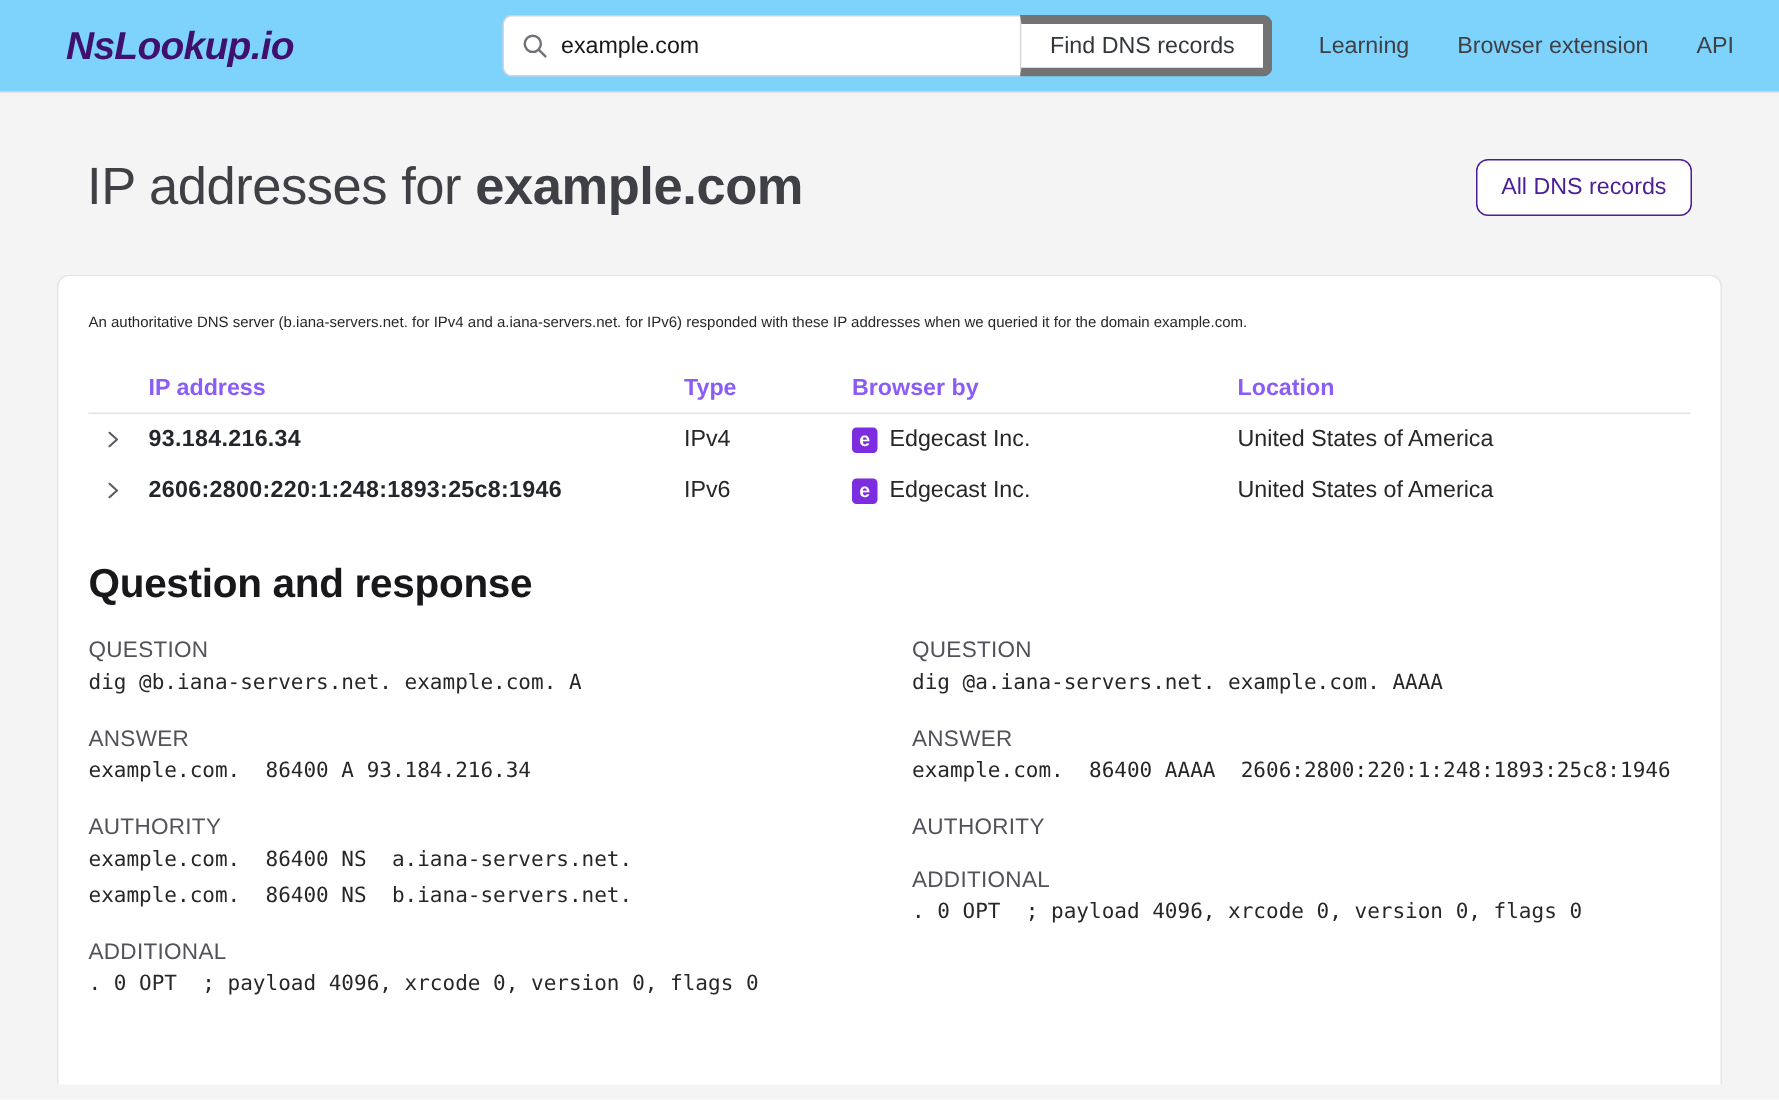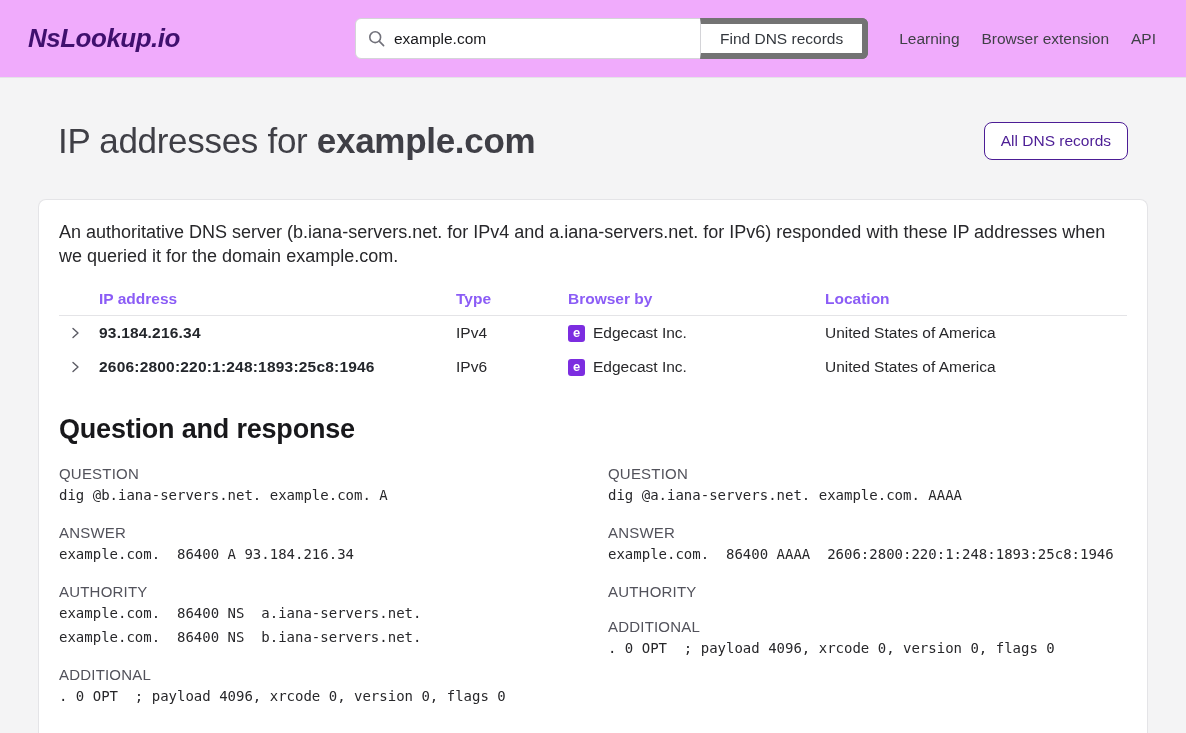--- a/index.html
+++ b/index.html
@@ -5,26 +5,26 @@
   * { margin: 0; padding: 0; box-sizing: border-box; }
   html, body { width: 1186px; height: 733px; overflow: hidden; }
   body {
     font-family: "Liberation Sans", "DejaVu Sans", sans-serif;
     background: #f4f4f5;
     color: #27272a;
   }
 
   
   .site-header {
-    height: 78px;
-    background: #f0abfc;
+    height: 62px;
+    background: #7dd3fc;
     border-bottom: 1px solid #e4e4e7;
     display: flex;
     align-items: center;
-    padding: 0 30px 0 28px;
+    padding: 0 30px 0 44px;
   }
   .logo {
     font-size: 26px;
     font-weight: bold;
     font-style: italic;
     letter-spacing: -0.5px;
     color: #40106e;
     cursor: pointer;
     white-space: nowrap;
   }
@@ -60,21 +60,21 @@
     margin-left: -1px;
     border-radius: 0 6px 6px 0;
     background: #fff;
     font-family: "Liberation Sans", "DejaVu Sans", sans-serif;
     font-size: 15.5px;
     color: #33373d;
     padding: 0 19px;
     cursor: pointer;
     white-space: nowrap;
   }
-  .main-nav { display: flex; gap: 22px; margin-left: 31px; align-items: center; }
+  .main-nav { display: flex; gap: 32px; margin-left: 31px; align-items: center; }
   .nav-link {
     font-size: 15.5px;
     color: #3f3f46;
     text-decoration: none;
     cursor: pointer;
     white-space: nowrap;
   }
 
   
   .page-wrap { padding: 0 38px; }
@@ -108,21 +108,21 @@
   .card {
     margin-top: 38px;
     background: #ffffff;
     border: 1px solid #e4e4e7;
     border-bottom: none;
     border-radius: 8px 8px 0 0;
     padding: 20px 20px 30px 20px;
     min-height: 540px;
   }
   .description {
-    font-size: 18px;
+    font-size: 10px;
     line-height: 24px;
     color: #27272a;
     max-width: 1070px;
   }
 
   
   .ip-table { margin-top: 15px; width: 100%; }
   .t-row {
     display: grid;
     grid-template-columns: 40px 357px 112px 257px 1fr;

